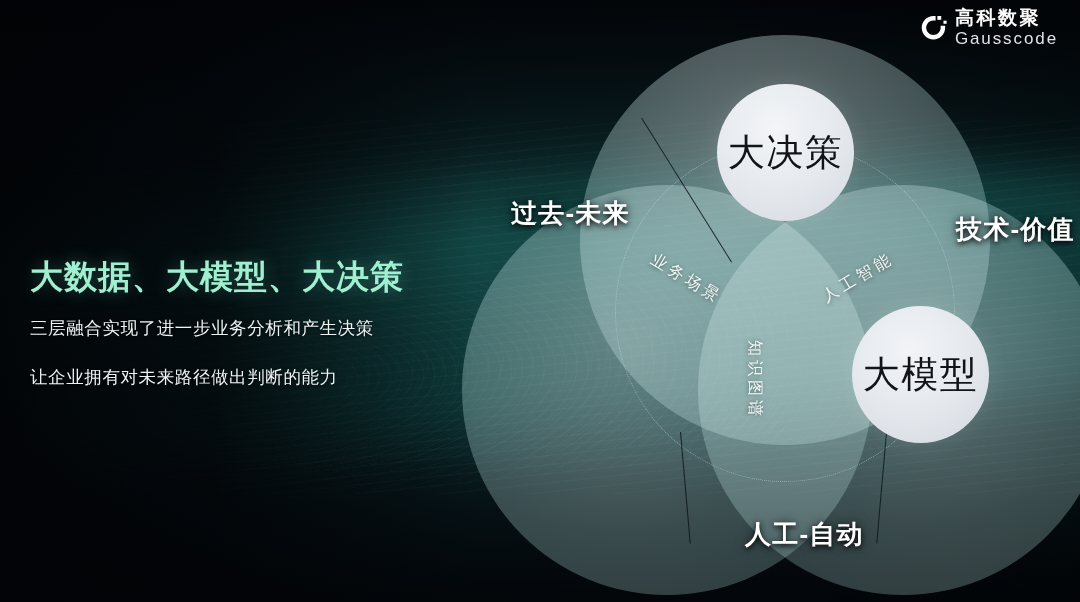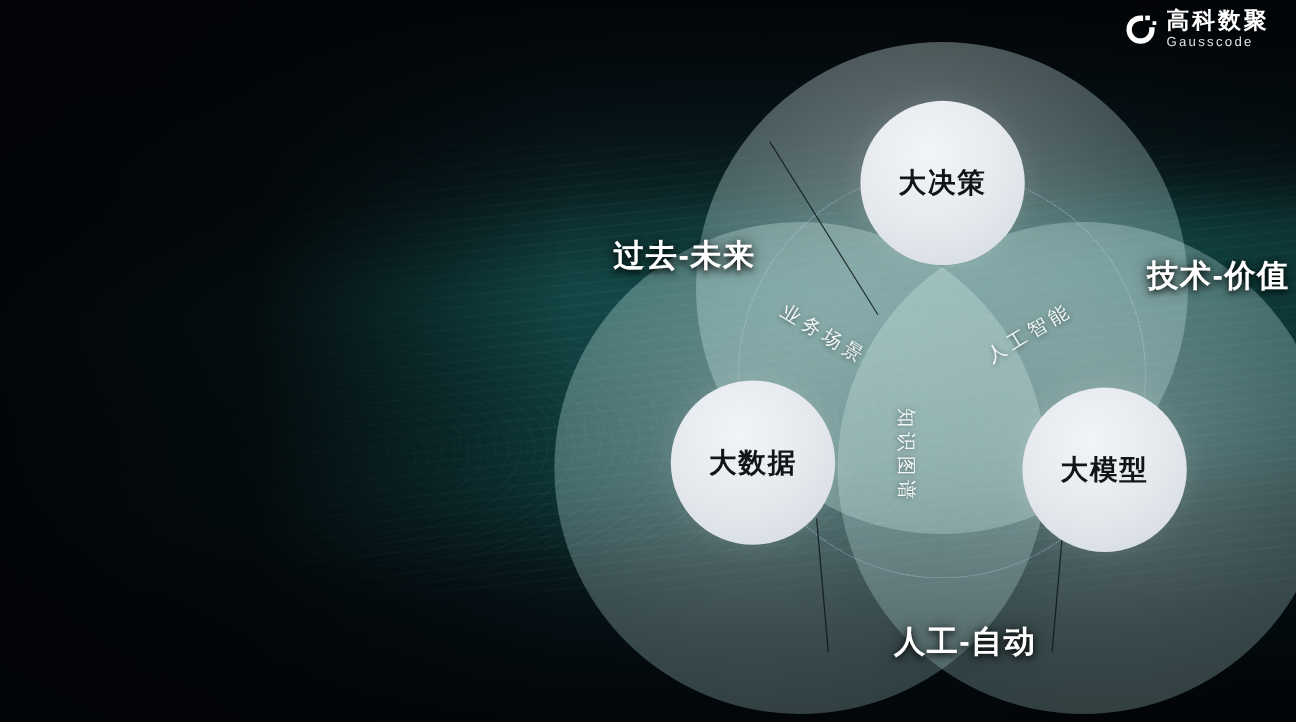--- a/index.html
+++ b/index.html
@@ -86,21 +86,21 @@
     position:absolute; right:22px; top:8px;
     display:flex; align-items:center; gap:6px;
   }
   .logo-mark{ width:30px; height:30px; flex:0 0 auto; }
   .logo-txt{ display:flex; flex-direction:column; line-height:1; }
   .logo-cn{
     color:#fff; font-size:19px; font-weight:700;
     letter-spacing:2.5px;
   }
   .logo-en{
-    color:#dfe4e8; font-size:11px; letter-spacing:1.9px;
+    color:#dfe4e8; font-size:17px; letter-spacing:1.9px;
     margin-top:3px; font-family:"Liberation Sans", sans-serif;
   }
 
   
   .copy{ position:absolute; left:30px; top:256px; width:430px; }
   .copy h1{
     font-size:33px; font-weight:700; letter-spacing:1px;
     color:#9fefd0; line-height:1.25;
     text-shadow:0 0 18px rgba(120,235,200,.30);
   }
@@ -134,33 +134,33 @@
   .guide{
     position:absolute;
     left:615px; top:142px; width:340px; height:340px;
     border-radius:50%;
     border:1px dotted rgba(198,214,240,.55);
   }
 
   .inner{
     position:absolute; border-radius:50%;
     display:flex; align-items:center; justify-content:center;
-    color:#121417; font-size:23px; font-weight:700; letter-spacing:1.5px;
+    color:#121417; font-size:37px; font-weight:400; letter-spacing:1.5px;
     box-shadow:0 0 24px rgba(255,255,255,.10);
   }
   .inner-top{
     left:717px; top:84px; width:137px; height:137px;
     background:radial-gradient(circle at 42% 32%, #f3f5f7 0%, #e4e8ed 56%, #d2d8e0 100%);
   }
   .inner-bl{
     left:559px; top:317px; width:137px; height:137px;
     background:radial-gradient(circle at 42% 32%, #f2f4f7 0%, #e3e7ec 56%, #d1d7e0 100%);
   }
   .inner-br{
-    left:852px; top:323px; width:137px; height:137px;
+    left:852px; top:306px; width:137px; height:137px;
     background:radial-gradient(circle at 42% 32%, #f2f4f7 0%, #e3e7ec 56%, #d1d7e0 100%);
   }
 
   .ov{
     position:absolute;
     color:#f2f8f7; font-size:16px; font-weight:500;
     letter-spacing:4px; white-space:nowrap;
     text-shadow:0 1px 4px rgba(0,0,0,.45);
   }
   .ov-left{ left:652px; top:248px; transform:rotate(31deg); transform-origin:left center; }
@@ -203,35 +203,39 @@
       <path fill="#ffffff" d="M15.4 3.2c-6.9 0-12.5 5.6-12.5 12.5S8.5 28.2 15.4 28.2 27.9 22.6 27.9 15.7v-2.2h-4.8v2.2c0 4.3-3.5 7.7-7.7 7.7s-7.7-3.4-7.7-7.7 3.5-7.7 7.7-7.7h2.3V3.2h-2.3z"></path>
       <rect fill="#ffffff" x="19.6" y="3.2" width="4.1" height="4.1"></rect>
       <rect fill="#ffffff" x="26.1" y="8.2" width="3.3" height="3.3"></rect>
     </svg>
     <div class="logo-txt">
       <span class="logo-cn">高科数聚</span>
       <span class="logo-en">Gausscode</span>
     </div>
   </div>
 
+  <div class="copy">
+    <h1>大数据、大模型、大决策</h1>
+    <p>三层融合实现了进一步业务分析和产生决策</p>
+    <p>让企业拥有对未来路径做出判断的能力</p>
+  </div>
 
   <div class="venn">
 
     <div class="lobe lobe-top"></div>
     <div class="lobe lobe-bl"></div>
     <div class="lobe lobe-br"></div>
 
     <div class="guide"></div>
 
     <div class="tick tick-a"></div>
     <div class="tick tick-b"></div>
     <div class="tick tick-c"></div>
 
     <div class="inner inner-top">大决策</div>
-    <div class="inner inner-bl">大数据</div>
     <div class="inner inner-br">大模型</div>
 
     <div class="ov ov-left">业务场景</div>
     <div class="ov ov-right">人工智能</div>
     <div class="ov ov-bottom">知识图谱</div>
 
     <div class="axis axis-left">过去-未来</div>
     <div class="axis axis-right">技术-价值</div>
     <div class="axis axis-bottom">人工-自动</div>
   </div>

